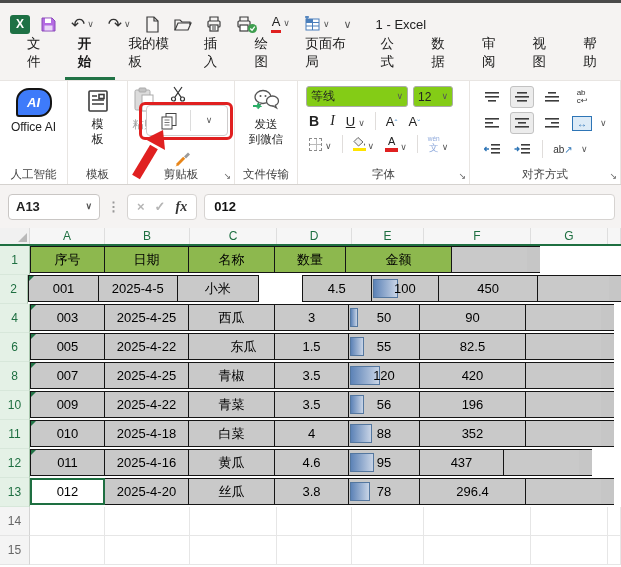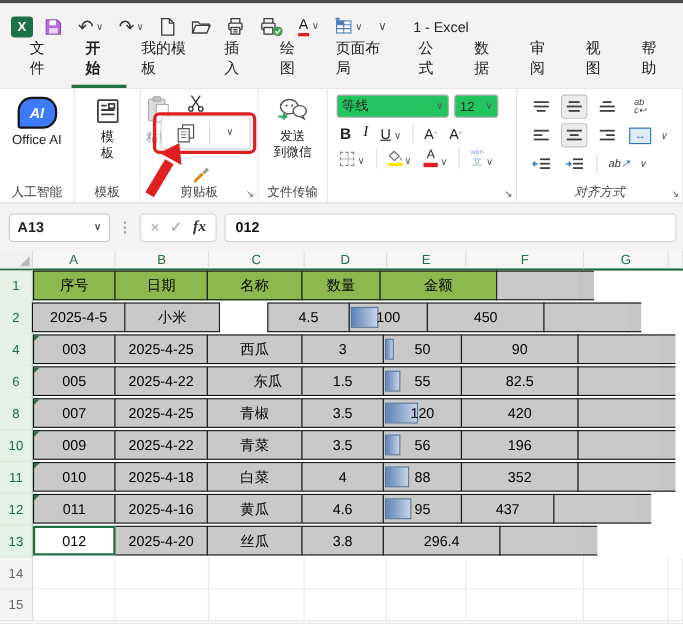--- a/index.html
+++ b/index.html
@@ -42,39 +42,39 @@
   .anno-box { position:absolute; left:139px; top:21px; width:94px; height:38px; border:3px solid #E02020; border-radius:6px; z-index:9; pointer-events:none; }
   .anno-arrow { position:absolute; left:123px; top:38px; z-index:9; pointer-events:none; }
 
   
   .g-transfer { width:63px; }
   .g-transfer .cap { font-size:11.5px; color:#222; text-align:center; line-height:1.3; }
 
   
   .g-font { width:172px; padding:5px 6px 0 8px; }
   .frow { display:flex; align-items:center; gap:5px; margin-bottom:5px; }
-  .combo { border:1px solid #ababab; border-radius:3px; height:21px; display:flex; align-items:center; justify-content:space-between; padding:0 4px; font-size:12px; color:#222; background:#22c55e; }
+  .combo { border:1px solid #ababab; border-radius:3px; height:21px; display:flex; align-items:center; justify-content:space-between; padding:0 4px; font-size:12px; color:#222; background:#84cc16; }
   .combo.name { width:102px; }
   .combo.size { width:40px; }
   .fbtn { font-size:13px; color:#222; padding:0 3px; line-height:1; display:flex; align-items:flex-end; }
   .fbtn b { font-size:14px; }
   .fbtn i { font-family:"Liberation Serif",serif; font-size:14px; }
   .fbtn .u { text-decoration:underline; }
   .mini-sup { font-size:9px; color:#5b9bd5; line-height:1; }
   .vdiv { width:1px; height:18px; background:#e0dddb; margin:0 2px; }
   .swatch { display:flex; flex-direction:column; align-items:center; line-height:1; }
   .swatch .bar { width:13px; height:3.5px; margin-top:1px; }
   .phon { display:flex; flex-direction:column; align-items:center; color:#8FAADC; line-height:1; }
   .phon .t { font-size:6.5px; } .phon .b { font-size:9.5px; }
   .borders-ic { width:13px; height:13px; border:1px dashed #8a8a8a; position:relative; }
   .borders-ic::after { content:""; position:absolute; left:50%; top:0; bottom:0; width:1px; background:#bbb; }
   .borders-ic::before { content:""; position:absolute; top:50%; left:0; right:0; height:1px; background:#bbb; }
 
   
-  .g-align { width:151px; padding:5px 4px 0 10px;font-style:italic; }
+  .g-align { width:151px; padding:5px 4px 0 10px; }
   .arow { display:flex; align-items:center; gap:6px; margin-bottom:4px; }
   .ibtn { width:24px; height:22px; display:flex; align-items:center; justify-content:center; border:1px solid transparent; }
   .ibtn.sel { background:#ececec; border:1px solid #c2c2c2; border-radius:3px; }
   .wrapic { display:flex; flex-direction:column; line-height:1; font-size:8px; color:#333; }
   .mergeic { width:20px; height:15px; border:1px solid #2E75B6; background:#DDEBF7; color:#2E75B6; font-size:10px; display:flex; align-items:center; justify-content:center; }
   .orientic { font-size:10px; color:#333; }
   .orientic span { color:#2E75B6; }
   svg.bars { display:block; }
   svg.bars rect { fill:#3c3c3c; }
 
@@ -329,20 +329,21 @@
         </span>
         <span class="vdiv"></span>
         <span class="fbtn">
           <span class="phon">
               <span class="t">wén</span>
               <span class="b">文</span>
             </span>
           <span class="chev" style="margin-left:2px">∨</span>
         </span>
       </div>
+      <div class="rgroup-label">字体</div>
       <span class="launcher">↘</span>
     </div>
 
     <div class="rgroup g-align">
       <div class="arow">
         <span class="ibtn">
             <svg class="bars" width="14" height="12">
               <rect x="0" y="1" width="14" height="1.6"></rect>
               <rect x="0" y="5" width="14" height="1.6"></rect>
               <rect x="3" y="9" width="8" height="1.6"></rect>
@@ -472,20 +473,23 @@
             <span class="cval">数量</span>
           </div>
           <div class="cell hdr" style="width: 107px;">
             <span class="cval">金额</span>
           </div>
           <div class="cell gcell" style="width: 77px;"></div>
           <div class="cell sliver" style="width: 13px;"></div>
         </div>
         <div class="grid-row">
           <div class="row-header green">2</div>
+          <div class="cell tri first" style="width: 75px;">
+            <span class="cval">001</span>
+          </div>
           <div class="cell " style="width: 85px;">
             <span class="cval">2025-4-5</span>
           </div>
           <div class="cell " style="width: 87px; font-family: Liberation Serif, serif;">
             <span class="cval">小米</span>
           </div>
           <div class="cell " style="width: 75px; margin-left: 43px;">
             <span class="cval">4.5</span>
           </div>
           <div class="cell " style="width: 72px;">
@@ -648,20 +652,24 @@
             <span class="cval">012</span>
           </div>
           <div class="cell " style="width: 85px;">
             <span class="cval">2025-4-20</span>
           </div>
           <div class="cell " style="width: 87px;">
             <span class="cval">丝瓜</span>
           </div>
           <div class="cell " style="width: 75px;">
             <span class="cval">3.8</span>
+          </div>
+          <div class="cell " style="width: 72px;">
+            <div class="databar" style="width: 20px;"></div>
+            <span class="cval">78</span>
           </div>
           <div class="cell " style="width: 107px;">
             <span class="cval">296.4</span>
           </div>
           <div class="cell gcell" style="width: 77px;"></div>
           <div class="cell sliver" style="width: 13px;"></div>
         </div>
         <div class="grid-row">
           <div class="row-header plain">14</div>
           <div class="cell empty" style="width: 75px;"></div>

